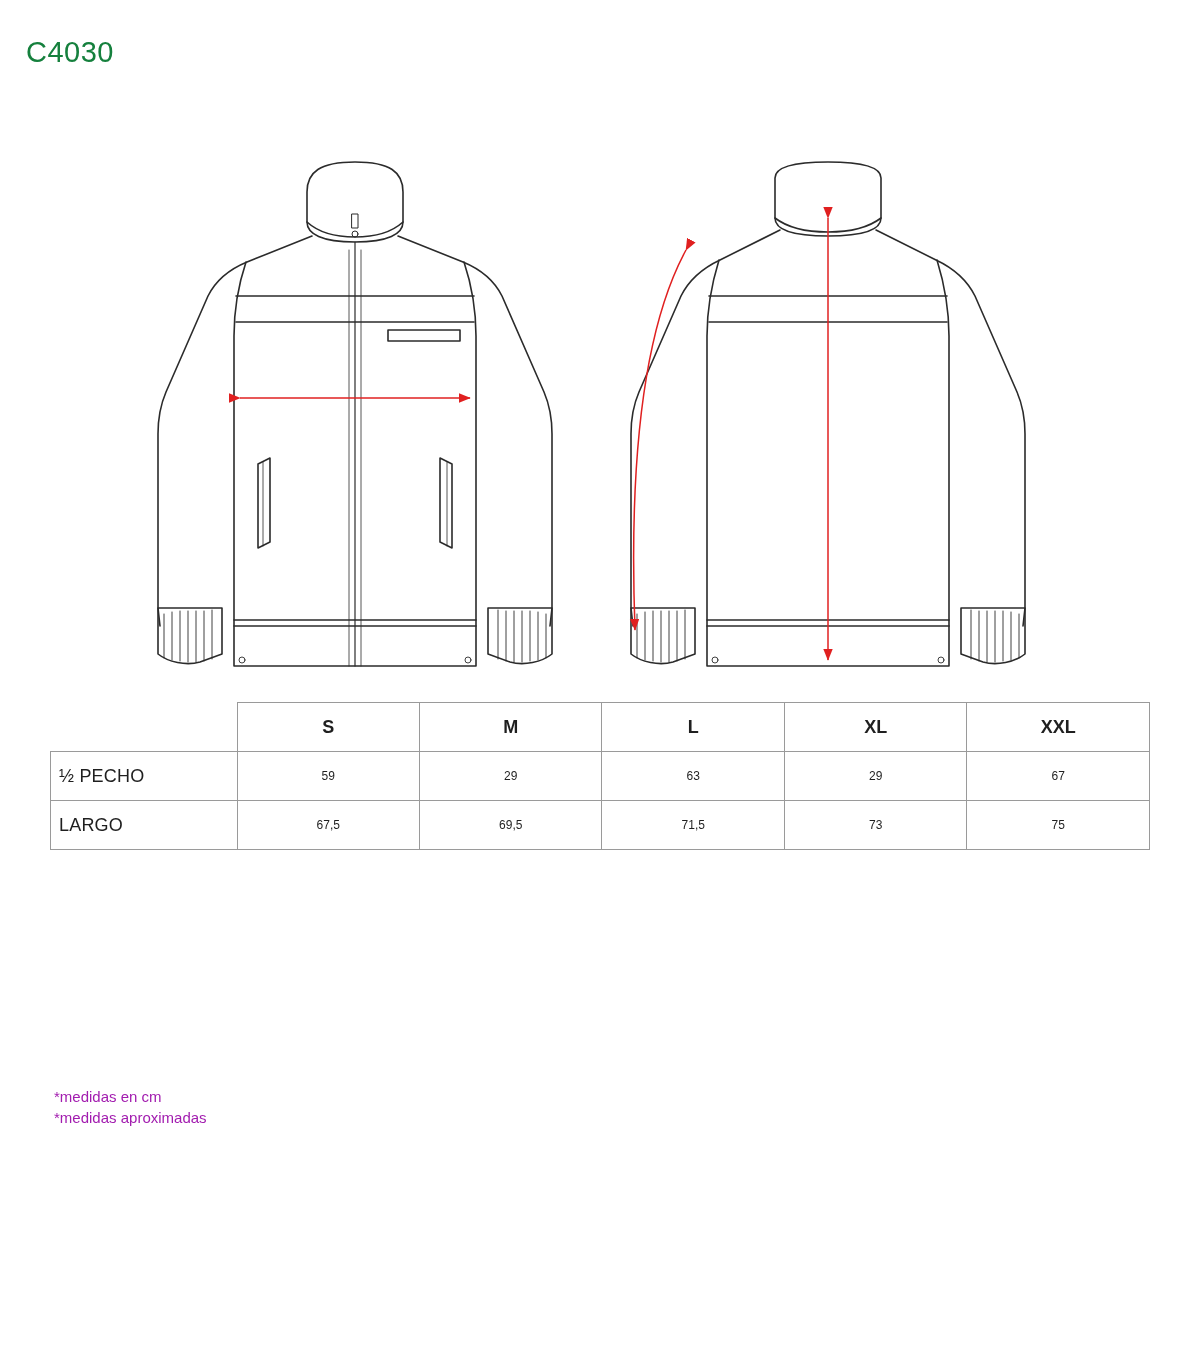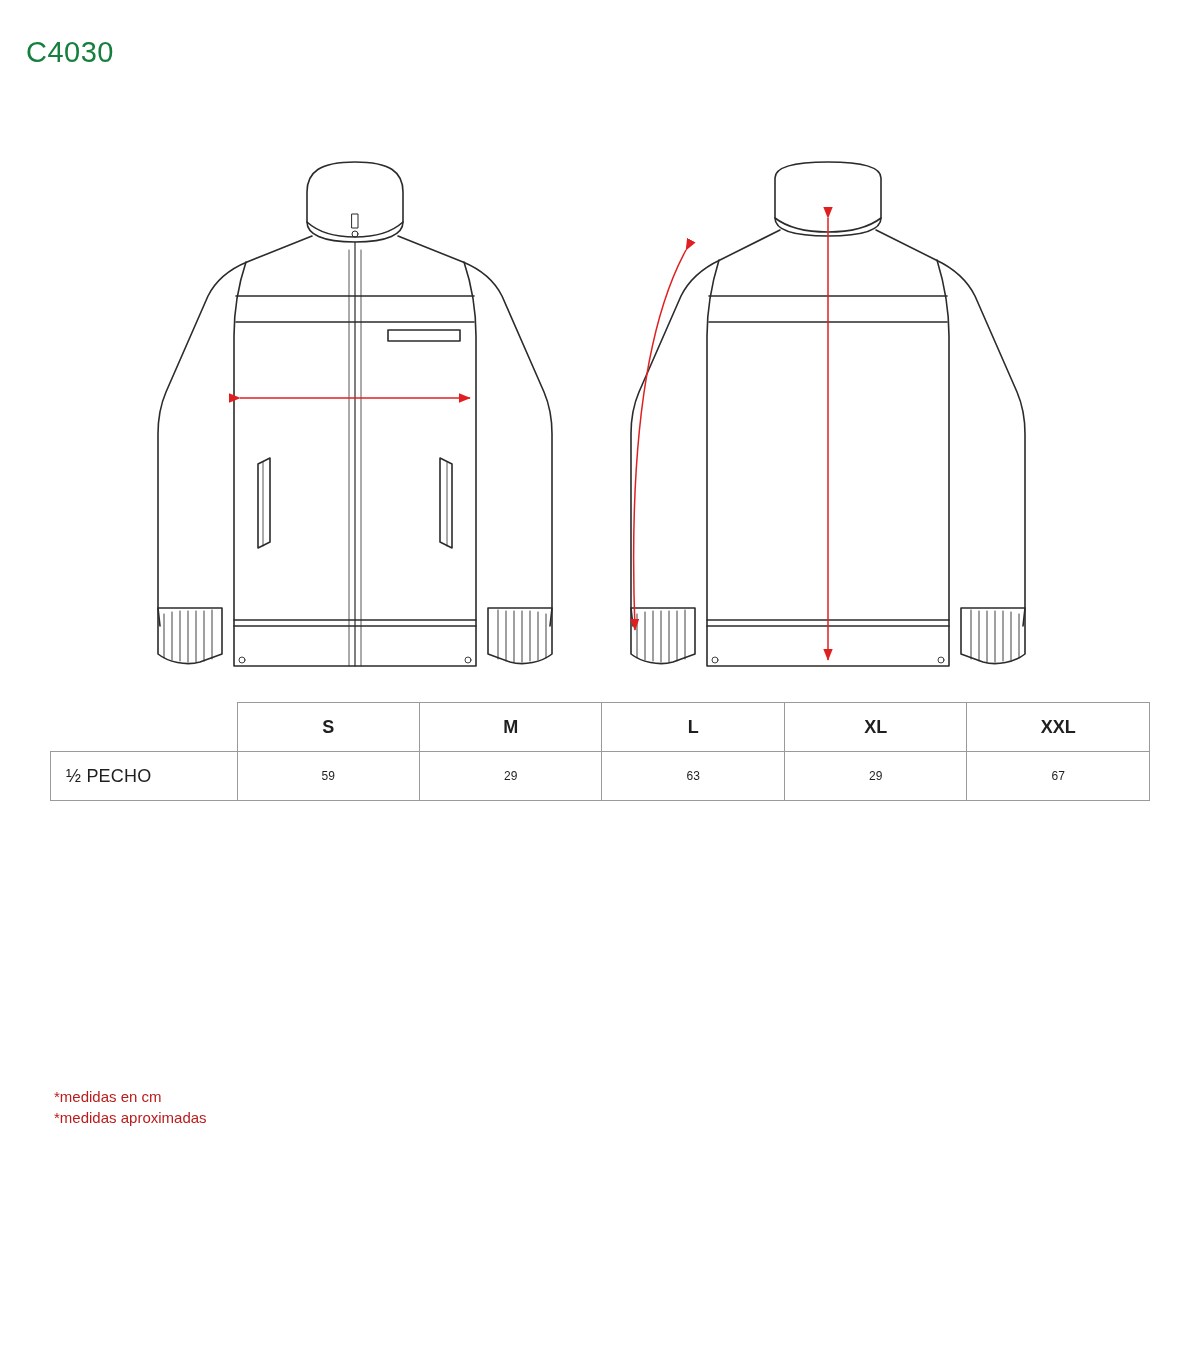--- a/index.html
+++ b/index.html
@@ -50,33 +50,33 @@
   #size-table th.corner {
     border-top: none;
     border-left: none;
   }
   #size-table th.size-head {
     font-weight: bold;
     font-size: 18px;
   }
   #size-table td.row-label {
     text-align: left;
-    padding-left: 15px;
+    padding-left: 8px;
     font-size: 18px;
     letter-spacing: 0.2px;
   }
   #size-table col.label-col { width: 186px; }
   #size-table col.val-col { width: 182px; }
   #notes {
     position: absolute;
     left: 54px;
     top: 1086px;
     font-size: 15px;
     line-height: 21px;
-    color: #b91c1c;
+    color: #a21caf;
   }
   .note-line { display: block; }
 </style>
 </head>
 <body>
 
 <div id="product-code">C4030</div>
 
 <div id="figures">
   <svg width="1200" height="560" viewBox="0 0 1200 560">
@@ -217,19 +217,27 @@
   </thead>
   <tbody>
     <tr>
       <td class="row-label">½ PECHO</td>
       <td>59</td>
       <td>29</td>
       <td>63</td>
       <td>29</td>
       <td>67</td>
     </tr>
+    <tr>
+      <td class="row-label">LARGO</td>
+      <td>67,5</td>
+      <td>69,5</td>
+      <td>71,5</td>
+      <td>73</td>
+      <td>75</td>
+    </tr>
   </tbody>
 </table>
 
 <div id="notes">
   <span class="note-line">*medidas en cm</span>
   <span class="note-line">*medidas aproximadas</span>
 </div>
 
 </body></html>

